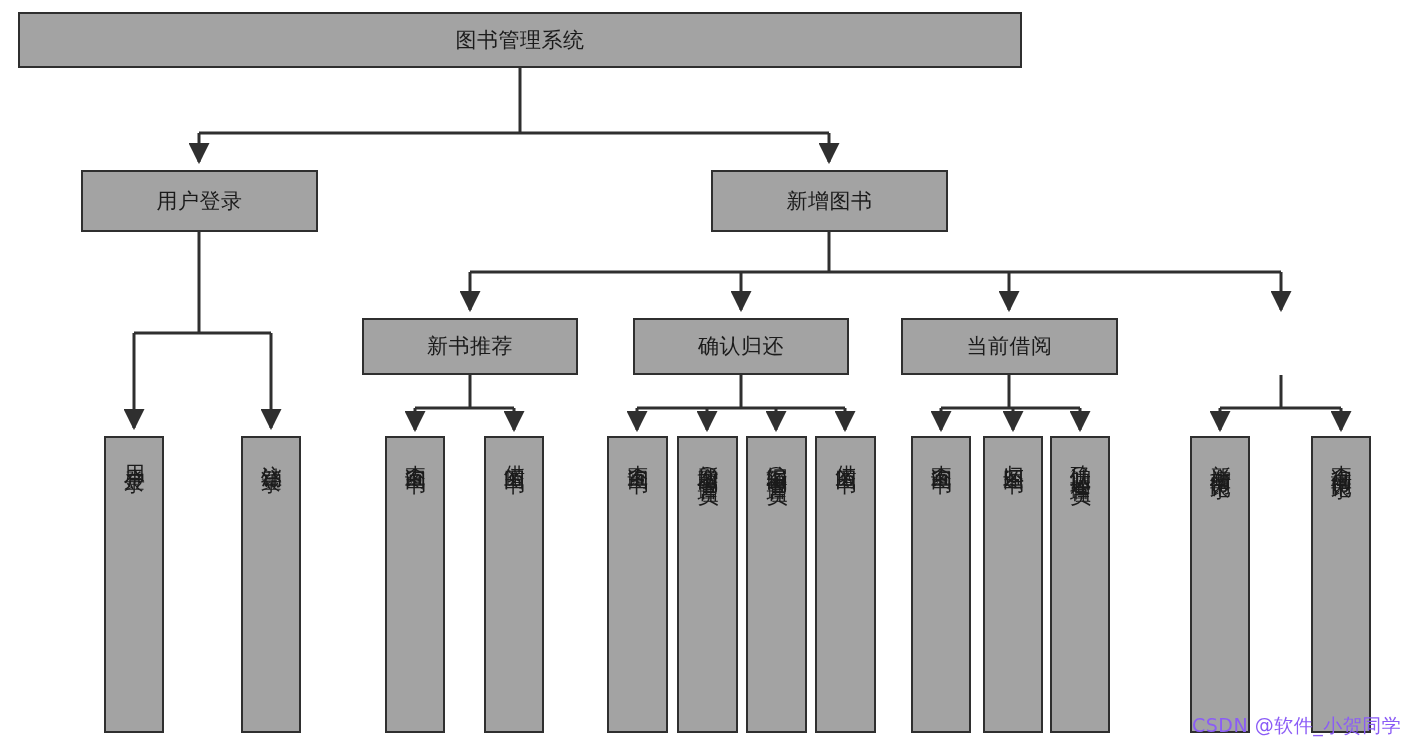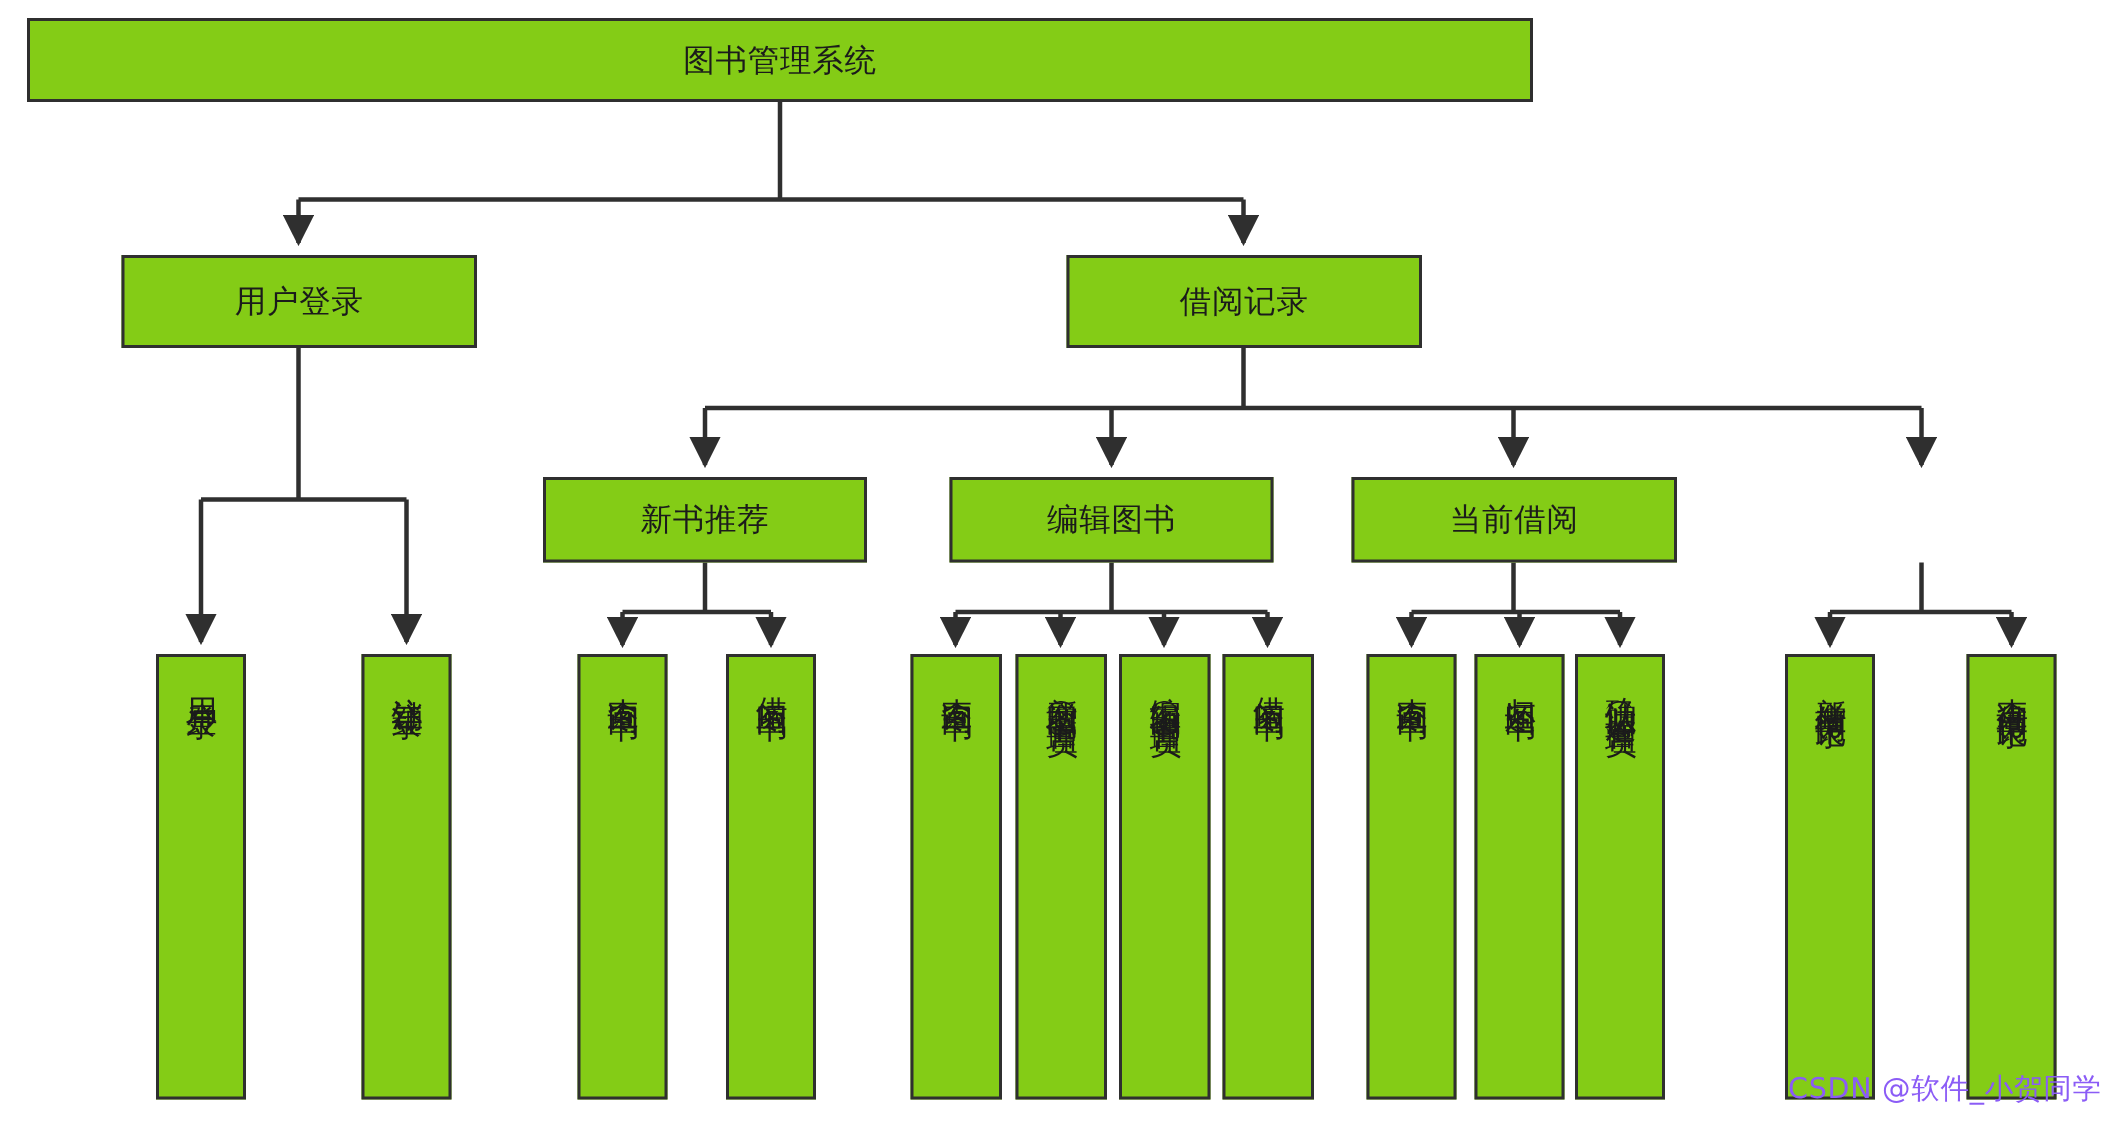--- a/index.html
+++ b/index.html
@@ -23,21 +23,21 @@
     left: 0;
     top: 0;
     width: 1405px;
     height: 747px;
     pointer-events: none;
   }
   .node {
     position: absolute;
     box-sizing: border-box;
     border: 2px solid #2f2f2f;
-    background: #84cc16;
+    background: #a3a3a3;
     display: flex;
     align-items: center;
     justify-content: center;
     color: #1b1b1b;
     line-height: 1.18;
   }
   .node.horizontal {
     font-size: 21px;
     letter-spacing: 0.5px;
   }
@@ -122,28 +122,28 @@
   </svg>
 
   <div class="node horizontal node-root" style="left: 18px; top: 12px; width: 1004px; height: 56px;">
     <span>图书管理系统</span>
   </div>
 
   <div class="node horizontal" style="left: 81px; top: 170px; width: 237px; height: 62px;">
     <span>用户登录</span>
   </div>
   <div class="node horizontal" style="left: 711px; top: 170px; width: 237px; height: 62px;">
-    <span>借阅记录</span>
+    <span>新增图书</span>
   </div>
 
   <div class="node horizontal" style="left: 362px; top: 318px; width: 216px; height: 57px;">
     <span>新书推荐</span>
   </div>
   <div class="node horizontal" style="left: 633px; top: 318px; width: 216px; height: 57px;">
-    <span>编辑图书</span>
+    <span>确认归还</span>
   </div>
   <div class="node horizontal" style="left: 901px; top: 318px; width: 217px; height: 57px;">
     <span>当前借阅</span>
   </div>
 
   <div class="node vertical" style="left: 104px; top: 436px; width: 60px; height: 297px;">
     <span class="vlabel">用户登录</span>
   </div>
   <div class="node vertical" style="left: 241px; top: 436px; width: 60px; height: 297px;">
     <span class="vlabel">注销登录</span>

